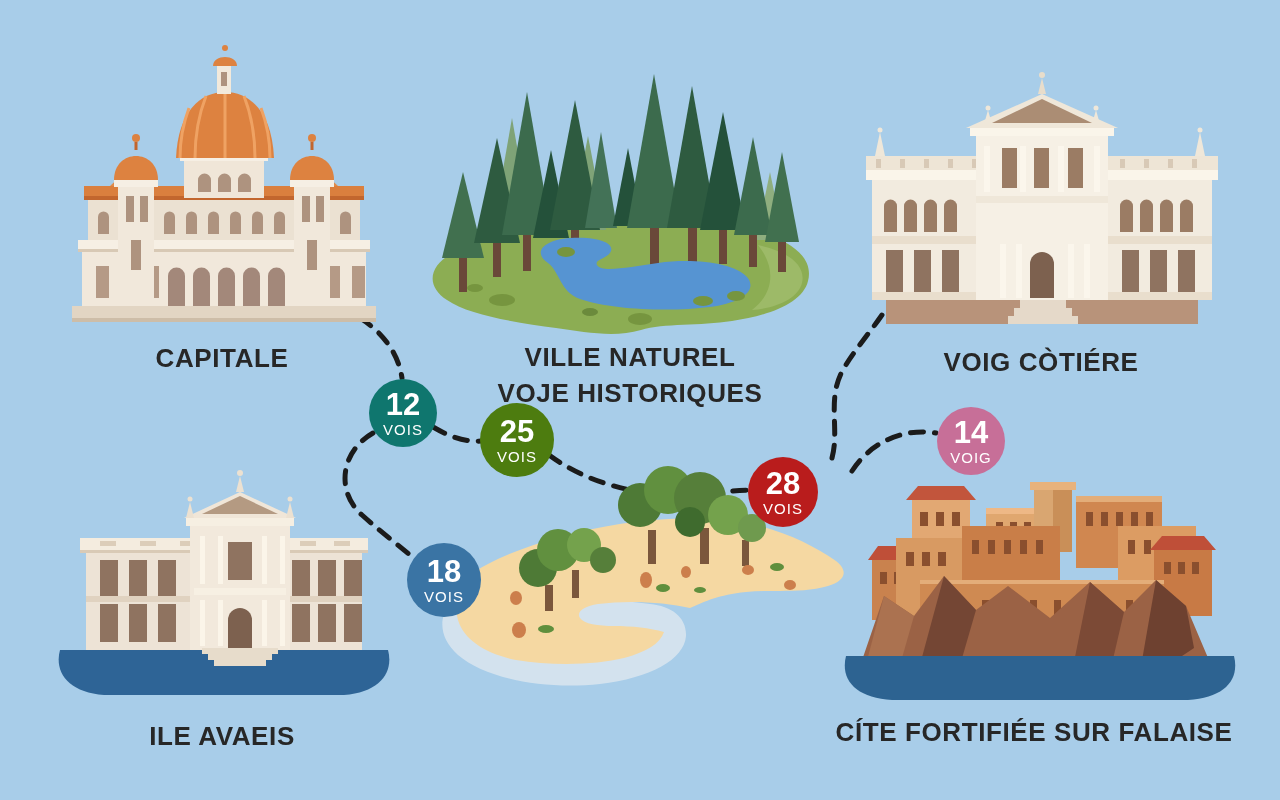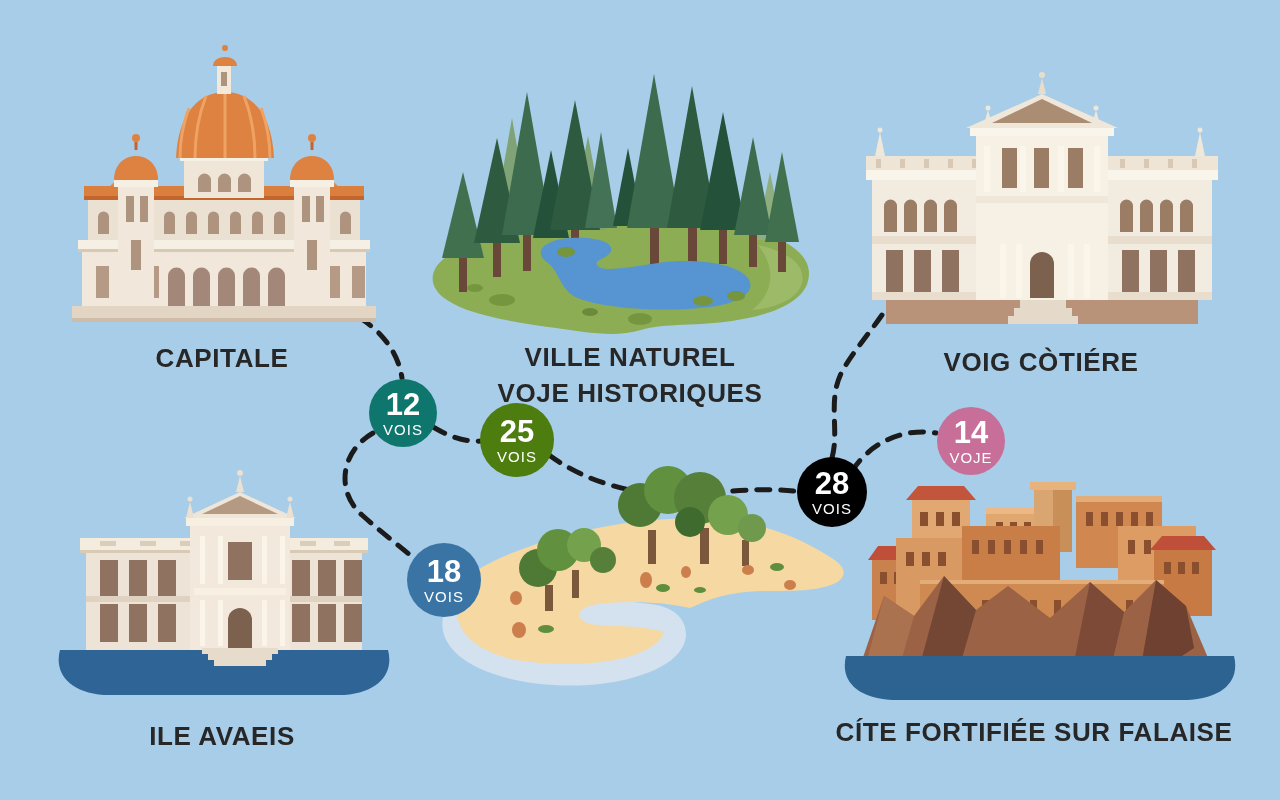--- a/index.html
+++ b/index.html
@@ -425,22 +425,22 @@
     <span class="unit">VOIS</span>
   </div>
   <div class="vote-badge" style="left: 517px; top: 440px; width: 74px; height: 74px; background: #4d7c0f;">
     <span class="num">25</span>
     <span class="unit">VOIS</span>
   </div>
   <div class="vote-badge" style="left: 444px; top: 580px; width: 74px; height: 74px; background: rgb(58, 116, 164); text-align: center;">
     <span class="num">18</span>
     <span class="unit">VOIS</span>
   </div>
-  <div class="vote-badge" style="left: 832px; top: 492px; width: 70px; height: 70px; background: #000000;">
+  <div class="vote-badge" style="left: 783px; top: 492px; width: 70px; height: 70px; background: #b91c1c;">
     <span class="num">28</span>
     <span class="unit">VOIS</span>
   </div>
   <div class="vote-badge" style="left: 971px; top: 441px; width: 68px; height: 68px; background: rgb(199, 111, 152);">
     <span class="num">14</span>
-    <span class="unit">VOJE</span>
+    <span class="unit">VOIG</span>
   </div>
 
 </div>
 
 </body></html>

